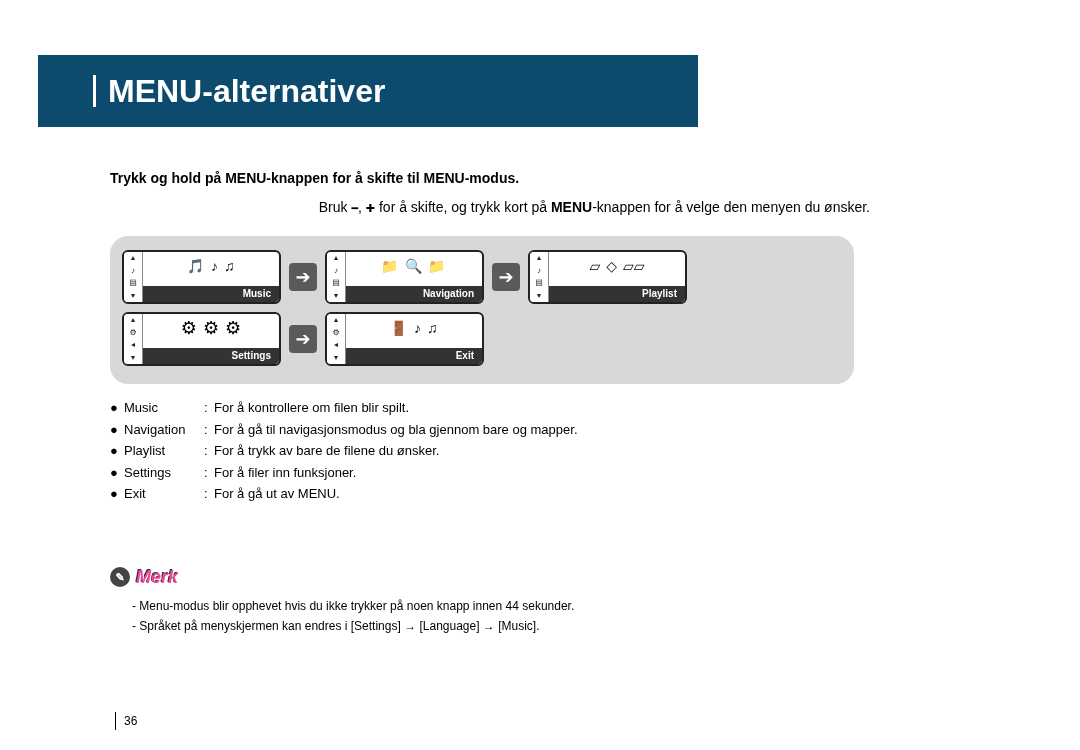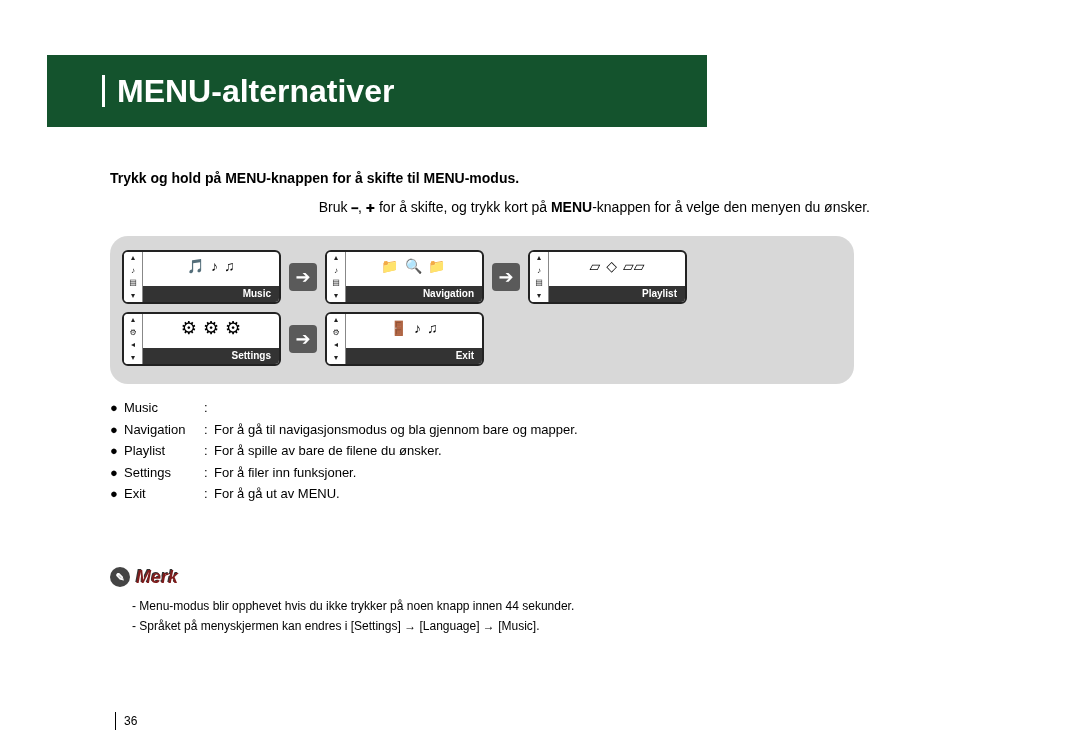--- a/index.html
+++ b/index.html
@@ -8,24 +8,24 @@
     font-family: Arial, Helvetica, sans-serif;
     background: #fff;
     width: 1080px;
     height: 750px;
     position: relative;
     color: #000;
   }
   .header-band {
     position: absolute;
     top: 55px;
-    left: 47px;
+    left: 38px;
     width: 660px;
     height: 72px;
-    background: #14532d;
+    background: #0c4a6e;
     display: flex;
     align-items: center;
   }
   .header-title {
     color: #fff;
     font-size: 32px;
     font-weight: bold;
     margin-left: 55px;
     border-left: 3px solid #fff;
     padding-left: 12px;
@@ -150,21 +150,21 @@
     border-radius: 50%;
     background: #444;
     color: #fff;
     display: flex;
     align-items: center;
     justify-content: center;
     font-size: 11px;
     font-weight: bold;
   }
   .merk-title {
-    color: #7f1d1d;
+    color: #ec4899;
     font-size: 18px;
     font-weight: bold;
     font-style: italic;
     text-shadow: 1px 1px 0 #fff, -1px -1px 0 #333;
   }
   .merk-note {
     font-size: 12px;
     margin-left: 22px;
     margin-bottom: 2px;
   }
@@ -297,32 +297,33 @@
         </div>
       </div>
     </div>
   </div>
 
   <div class="desc-list">
     <div class="desc-row">
       <span class="desc-bullet">●</span>
       <span class="desc-term">Music</span>
       <span class="desc-colon">:</span>
+      <span>For å kontrollere om filen blir spilt.</span>
     </div>
     <div class="desc-row">
       <span class="desc-bullet">●</span>
       <span class="desc-term">Navigation</span>
       <span class="desc-colon">:</span>
       <span>For å gå til navigasjonsmodus og bla gjennom bare og mapper.</span>
     </div>
     <div class="desc-row">
       <span class="desc-bullet">●</span>
       <span class="desc-term">Playlist</span>
       <span class="desc-colon">:</span>
-      <span>For å spille av bare de filene du ønsker.</span>
+      <span>For å trykk av bare de filene du ønsker.</span>
     </div>
     <div class="desc-row">
       <span class="desc-bullet">●</span>
       <span class="desc-term">Settings</span>
       <span class="desc-colon">:</span>
       <span>For å filer inn funksjoner.</span>
     </div>
     <div class="desc-row">
       <span class="desc-bullet">●</span>
       <span class="desc-term">Exit</span>

